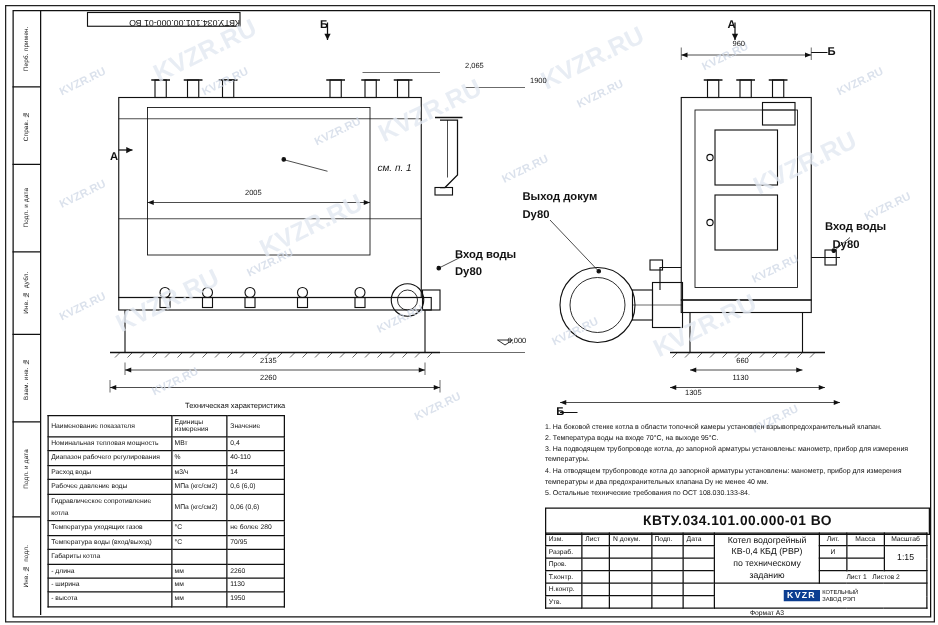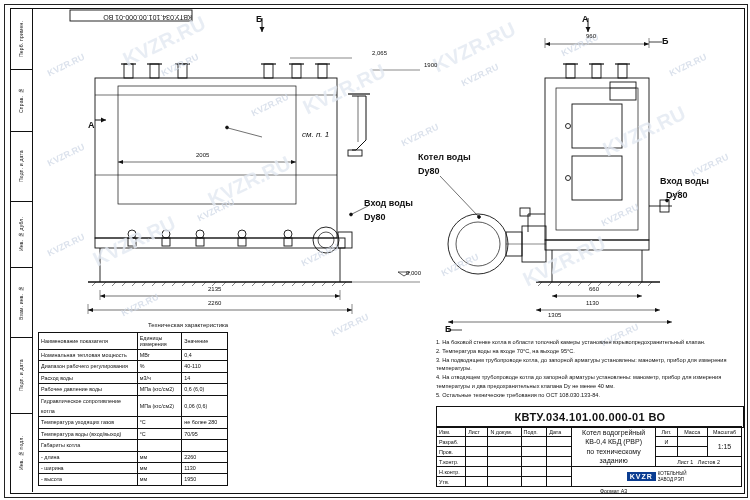--- a/index.html
+++ b/index.html
@@ -294,21 +294,21 @@
   <div class="lbl" style="left:424px;top:62px;font-size:6px;">1900</div>
   <div class="lbl" style="left:196px;top:152px;font-size:6px;">2005</div>
   <div class="lbl" style="left:406px;top:270px;font-size:6px;">0,000</div>
   <div class="lbl" style="left:208px;top:286px;font-size:6px;">2135</div>
   <div class="lbl" style="left:208px;top:300px;font-size:6px;">2260</div>
   <div class="lbl" style="left:586px;top:33px;font-size:6px;">960</div>
   <div class="lbl" style="left:589px;top:286px;font-size:6px;">660</div>
   <div class="lbl" style="left:586px;top:300px;font-size:6px;">1130</div>
   <div class="lbl" style="left:548px;top:312px;font-size:6px;">1305</div>
 
-  <div class="lblb" style="left:418px;top:152px;">Котел воды</div>
+  <div class="lblb" style="left:418px;top:152px;">Выход докум</div>
   <div class="lblb" style="left:418px;top:166px;">Dy80</div>
 
   <div class="lblb" style="left:364px;top:198px;">Вход воды</div>
   <div class="lblb" style="left:364px;top:212px;">Dy80</div>
 
   <div class="lblb" style="left:660px;top:176px;">Вход воды</div>
   <div class="lblb" style="left:666px;top:190px;">Dy80</div>
 
   <div class="lbl" style="left:148px;top:322px;font-size:6px;">Техническая характеристика</div>
   <table class="spec" style="left:38px;top:332px;width:190px;">

